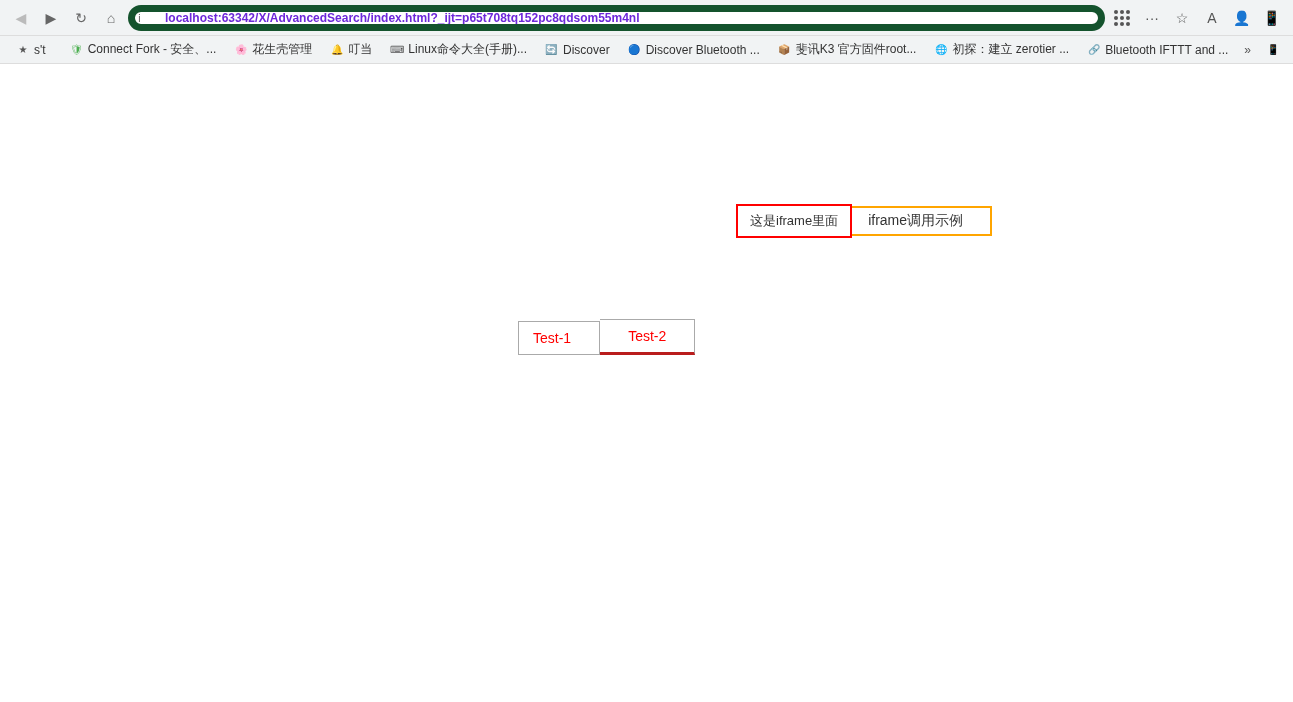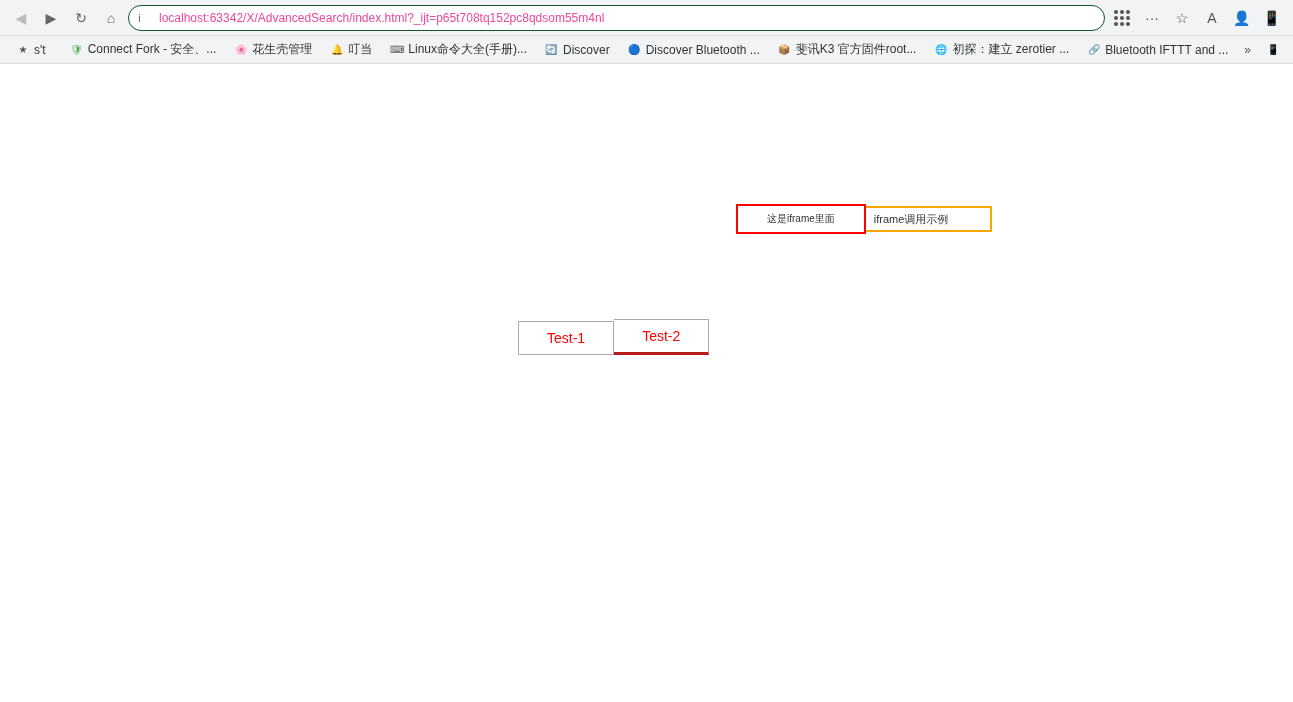--- a/index.html
+++ b/index.html
@@ -25,27 +25,28 @@
       border-radius: 50%;
       display: flex; align-items: center; justify-content: center;
       color: #666;
       font-size: 14px;
     }
     .nav-btn.disabled { color: #bbb; cursor: default; }
 
     .address-bar {
       flex: 1;
       height: 26px;
-      border: 1px solid #14532d;
+      border: 7px solid #14532d;
       border-radius: 13px;
       padding: 0 10px 0 30px;
       font-size: 12px;
       background: #fff;
-      color: #ec4899;
+      color: #6d28d9;
       outline: none;
+      font-weight: bold;
     }
     .address-wrapper {
       flex: 1;
       position: relative;
       display: flex;
       align-items: center;
     }
     .address-icon {
       position: absolute;
       left: 10px;
@@ -123,33 +124,33 @@
     .iframe-label {
       position: absolute;
       top: 140px;
       left: 736px;
       display: flex;
       align-items: center;
       gap: 0;
     }
     .iframe-text {
       border: 2px solid red;
-      padding: 6px 29px;
-      font-size: 10px;
+      padding: 6px 12px;
+      font-size: 13px;
       color: #333;
       background: #fff;
     }
     .iframe-input {
       border: 2px solid orange;
       border-left: none;
-      padding: 5px 8px;
-      font-size: 11px;
+      padding: 5px 16px;
+      font-size: 14px;
       color: #333;
       outline: none;
-      width: 126px;
+      width: 140px;
       background: #fff;
     }
 
     
     .tabs-area {
       position: absolute;
       top: 255px;
       left: 518px;
       display: flex;
       align-items: flex-end;
@@ -161,20 +162,21 @@
       cursor: pointer;
       font-size: 14px;
       color: red;
       position: relative;
     }
     .tab-btn.active {
       border-bottom: 3px solid #b91c1c;
     }
     .tab-btn:not(.active) {
       border-bottom: 1px solid #aaa;
+      padding-left: 14px;
     }
     .tab-btn + .tab-btn {
       border-left: none;
     }
 
     
     .fav-green { color: #4CAF50; }
     .fav-red { color: #e53935; }
     .fav-orange { color: #FF9800; }
     .fav-blue { color: #1565C0; }

